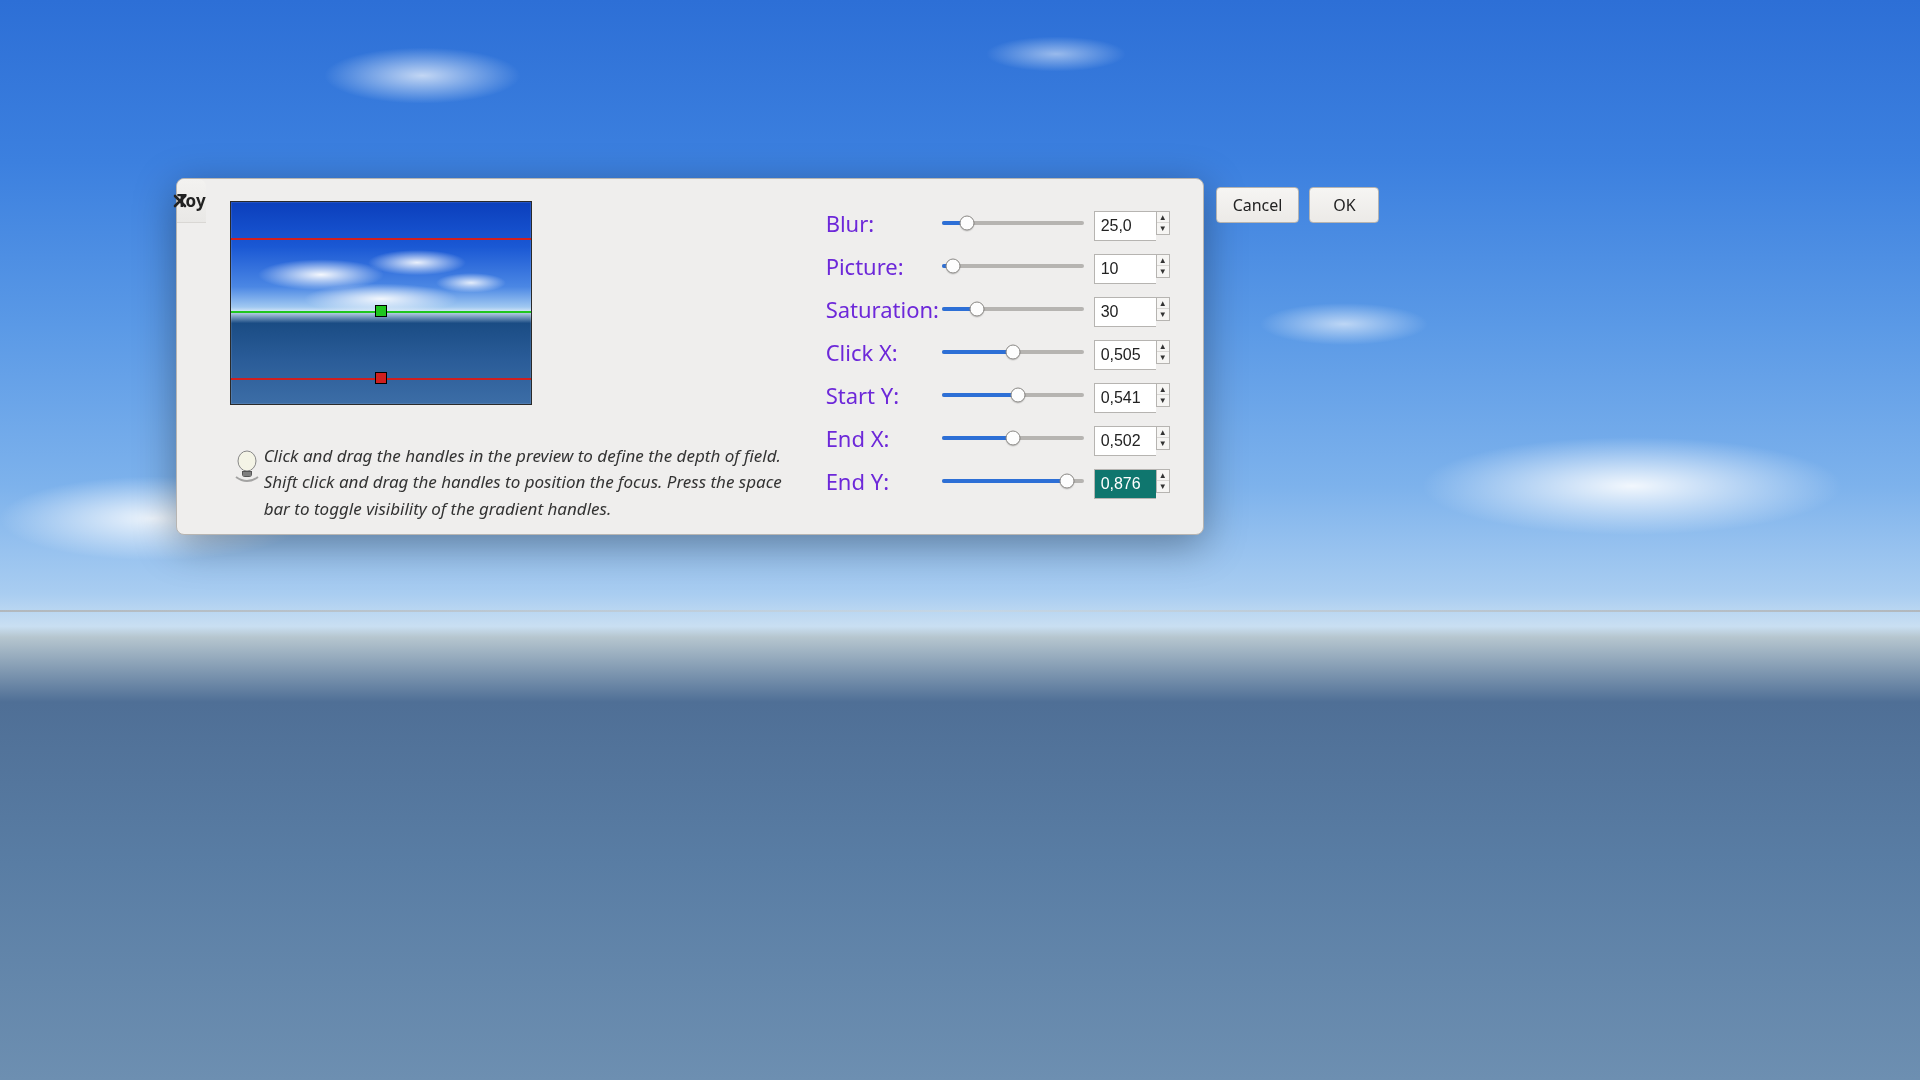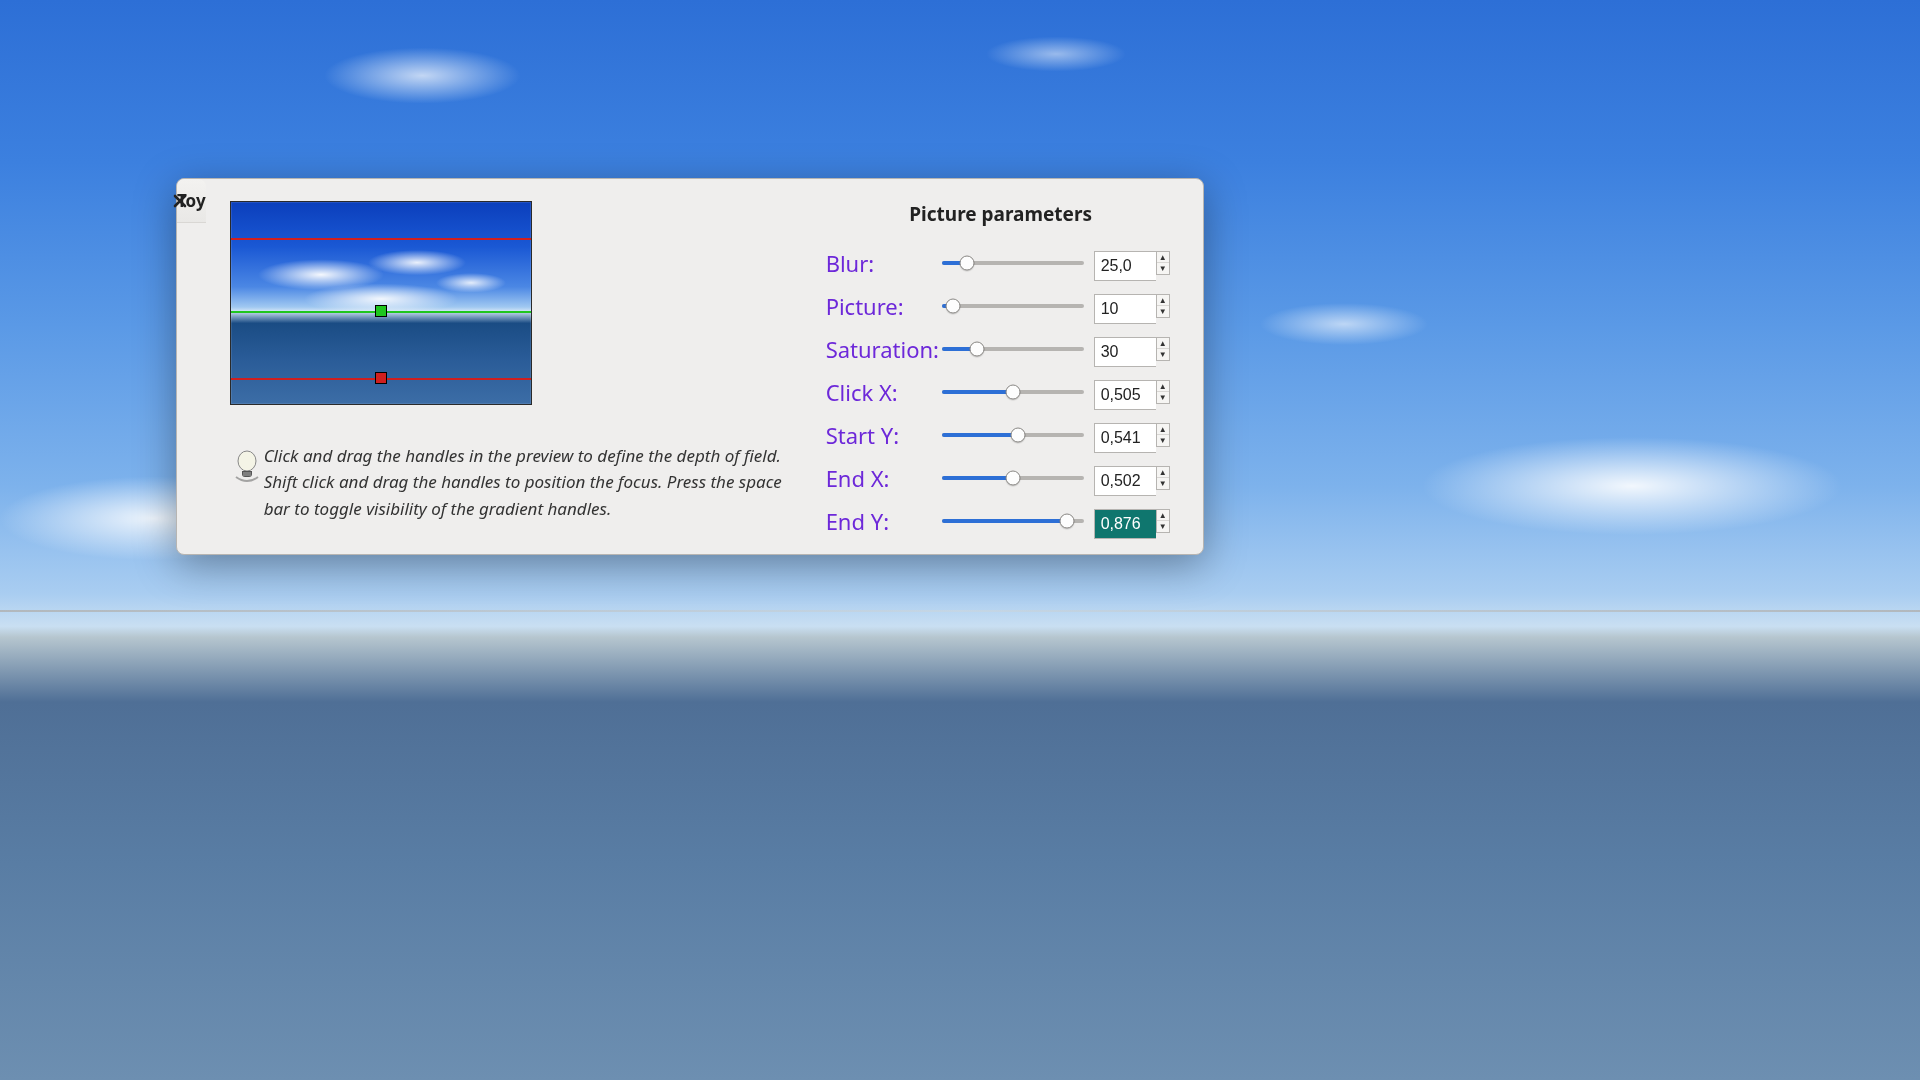--- a/index.html
+++ b/index.html
@@ -193,21 +193,20 @@
             <path d="M10 22 h10 v3 a3 3 0 0 1 -3 3 h-4 a3 3 0 0 1 -3 -3 z" fill="#555"></path>
             <path d="M11 24 h8 M11 26 h8" stroke="#aaa" stroke-width="1"></path>
             <path d="M4 28 q11 8 22 0" fill="none" stroke="#333" stroke-width="2" opacity=".4"></path>
           </svg>
         </div>
         <p>Click and drag the handles in the preview to define the depth of field. Shift click and drag the handles to position the focus. Press the space bar to toggle visibility of the gradient handles.</p>
       </div>
     </div>
 
     <div class="right">
-      <h2>Picture parameters</h2>
 
       <div class="param-row">
         <label>Blur:</label>
         <div class="slider">
           <div class="track"></div>
             <div class="fill" style="width: 18%;"></div>
             <div class="thumb" style="left: 18%;"></div>
         </div>
         <div class="spin">
           <input value="25,0" style="">
@@ -310,13 +309,17 @@
           <div class="arrows">
               <div>▲</div>
               <div>▼</div>
             </div>
         </div>
       </div>
 
     </div>
   </div>
 
+  <div class="buttons">
+    <div class="btn">Cancel</div>
+    <div class="btn">OK</div>
+  </div>
 </div>
 
 </body></html>

